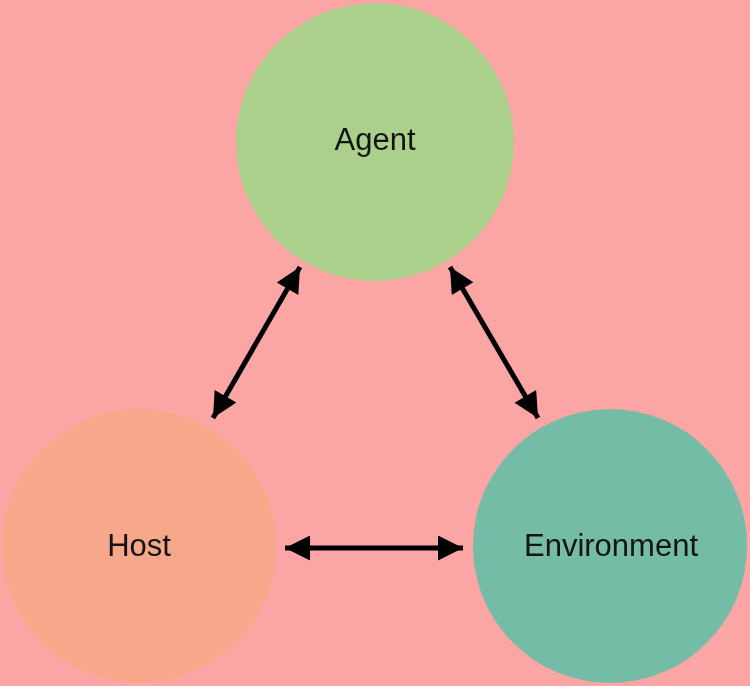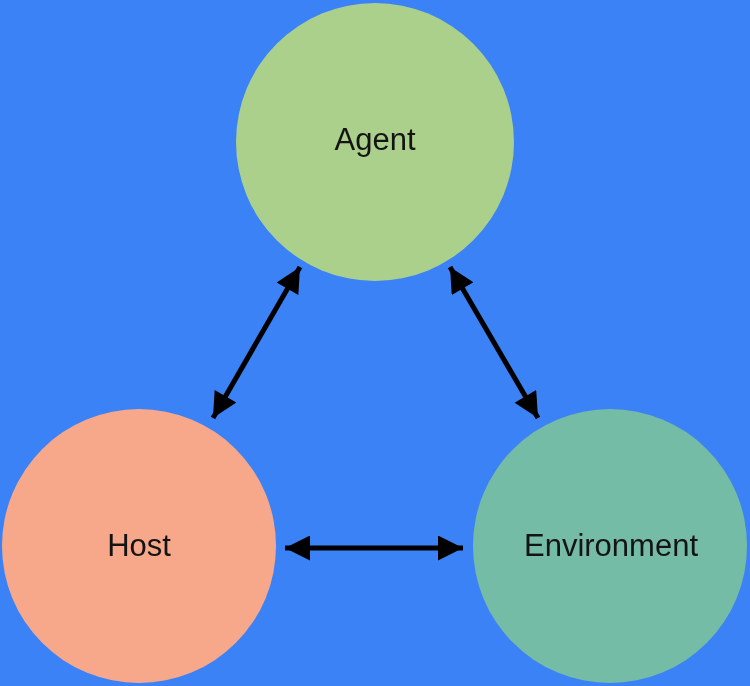--- a/index.html
+++ b/index.html
@@ -4,21 +4,21 @@
 <style>
   html, body {
     margin: 0;
     padding: 0;
     background: #ffffff;
   }
   .stage {
     position: relative;
     width: 750px;
     height: 686px;
-    background: #3b82f6;
+    background: #fca5a5;
     font-family: "Liberation Sans", sans-serif;
     overflow: hidden;
   }
   svg {
     display: block;
   }
   .node-label {
     font-family: "Liberation Sans", sans-serif;
     font-size: 31px;
     text-anchor: middle;

